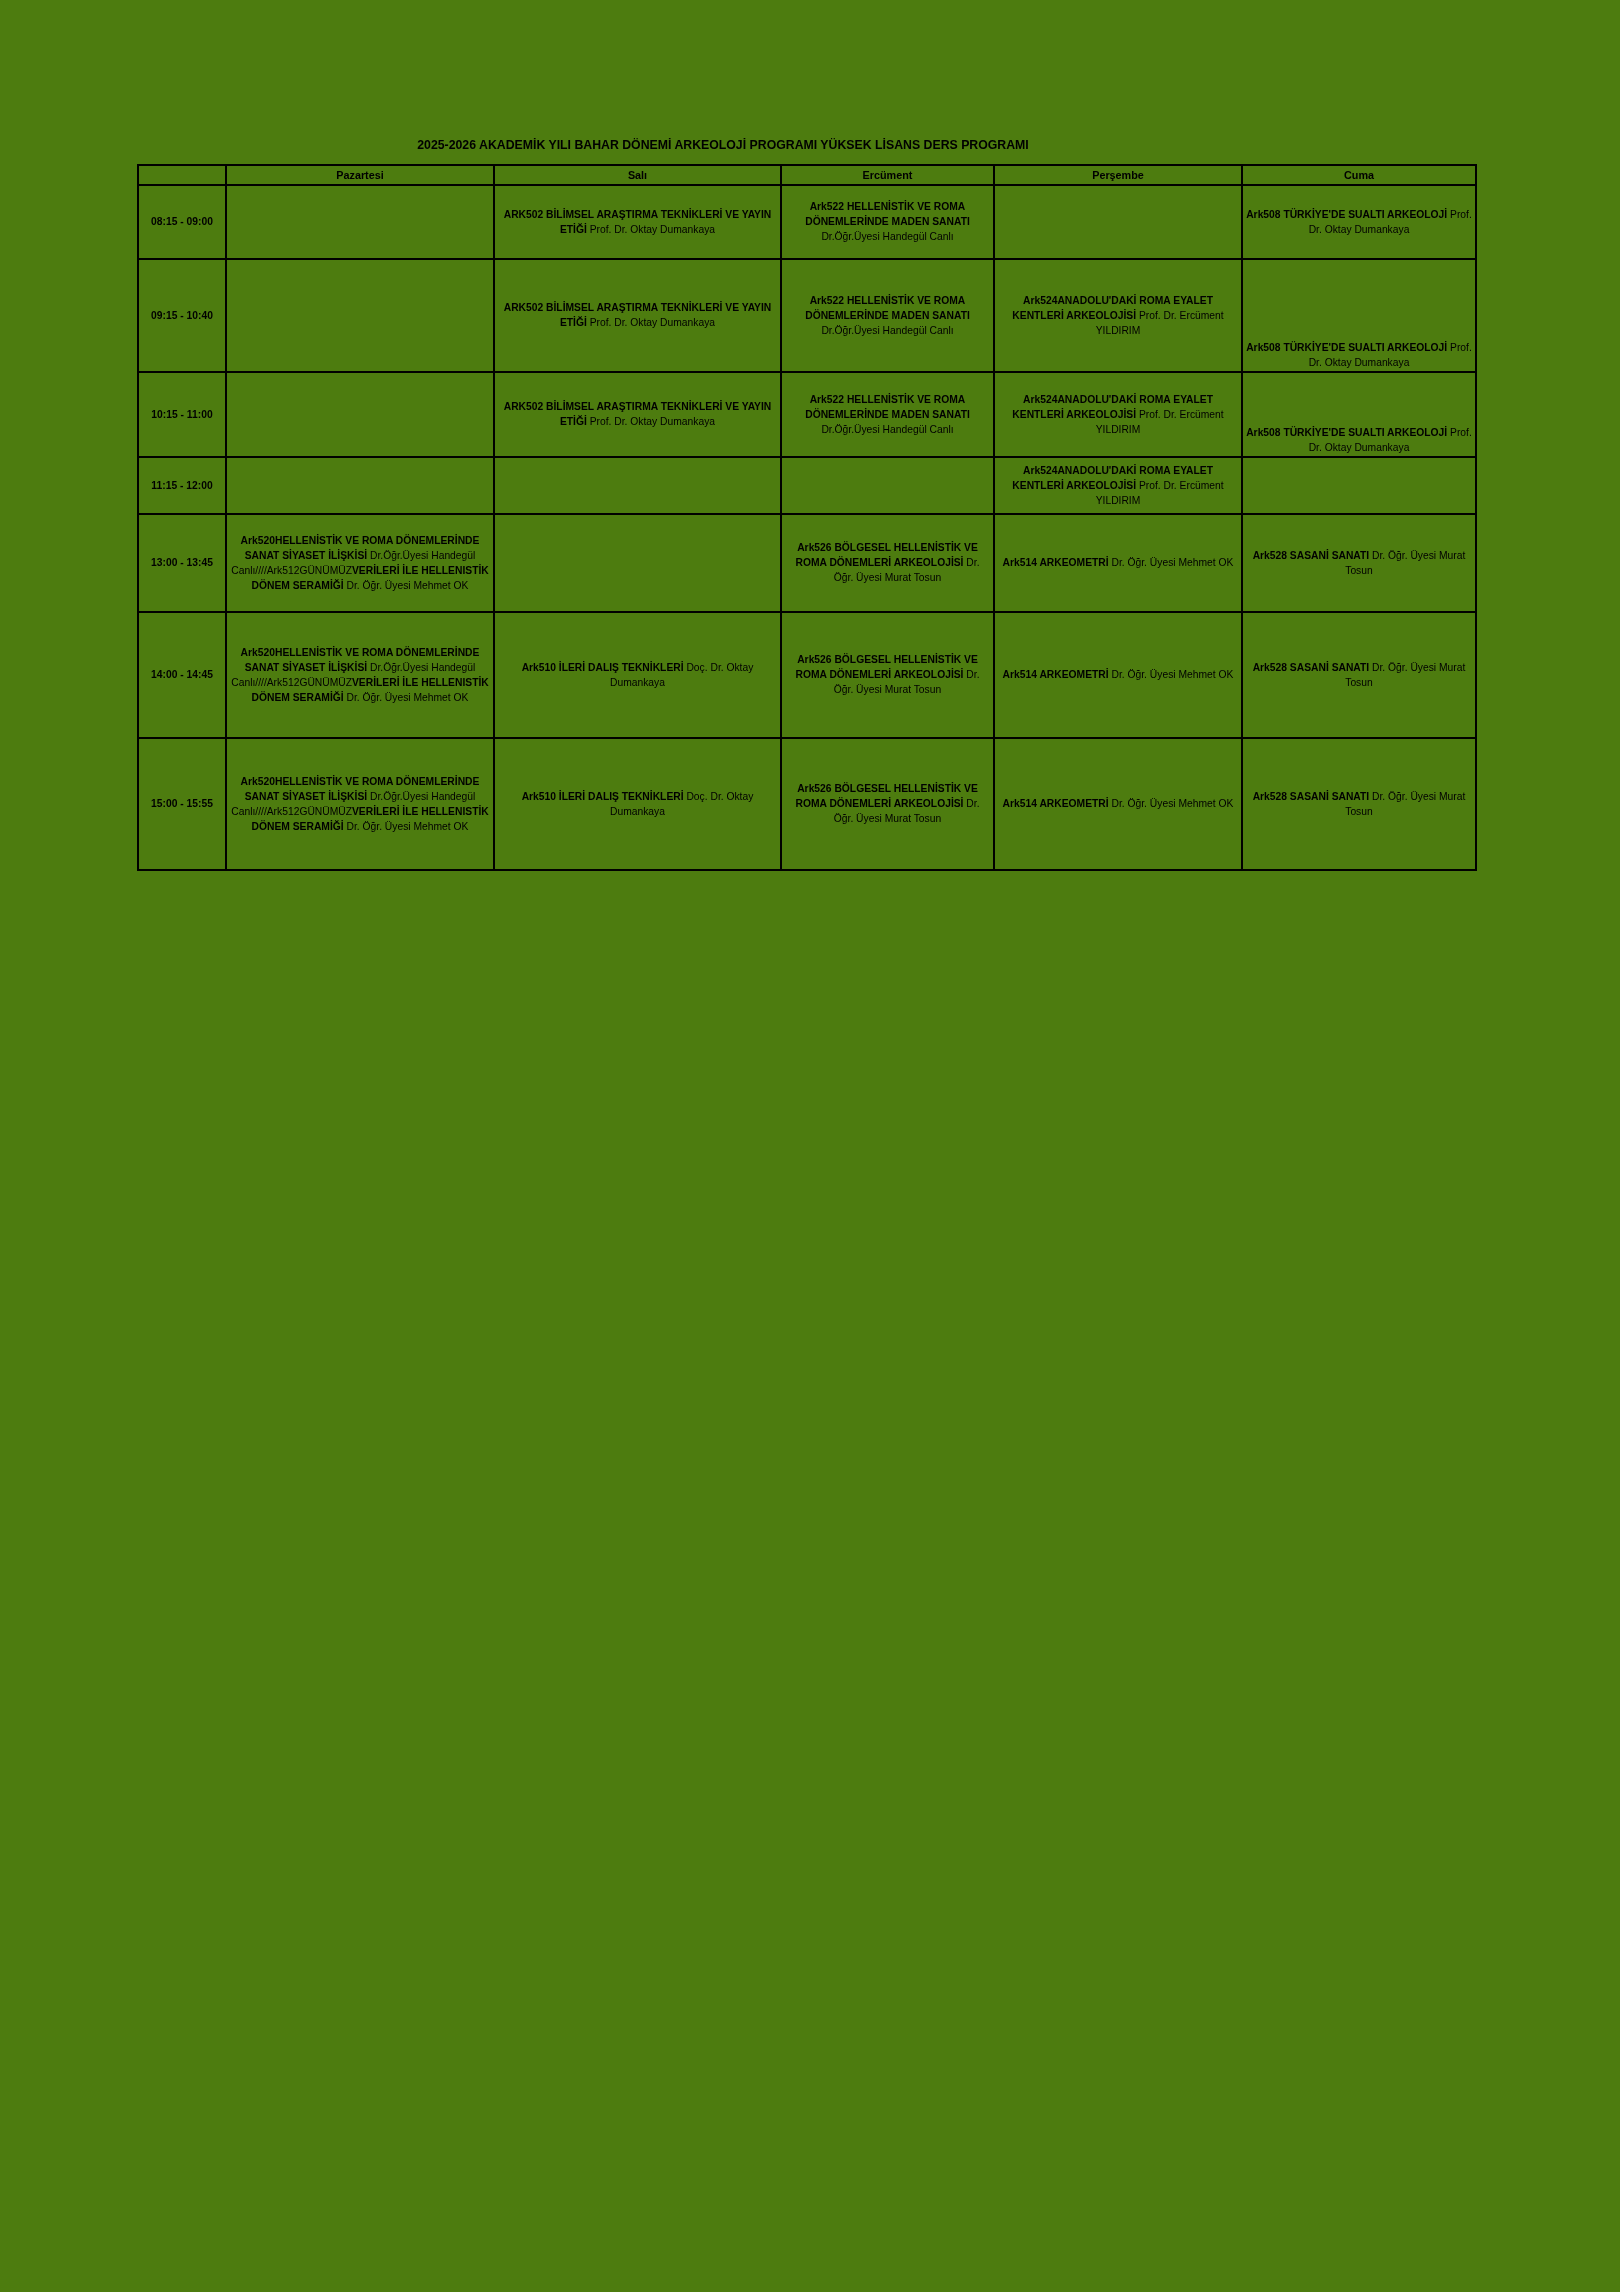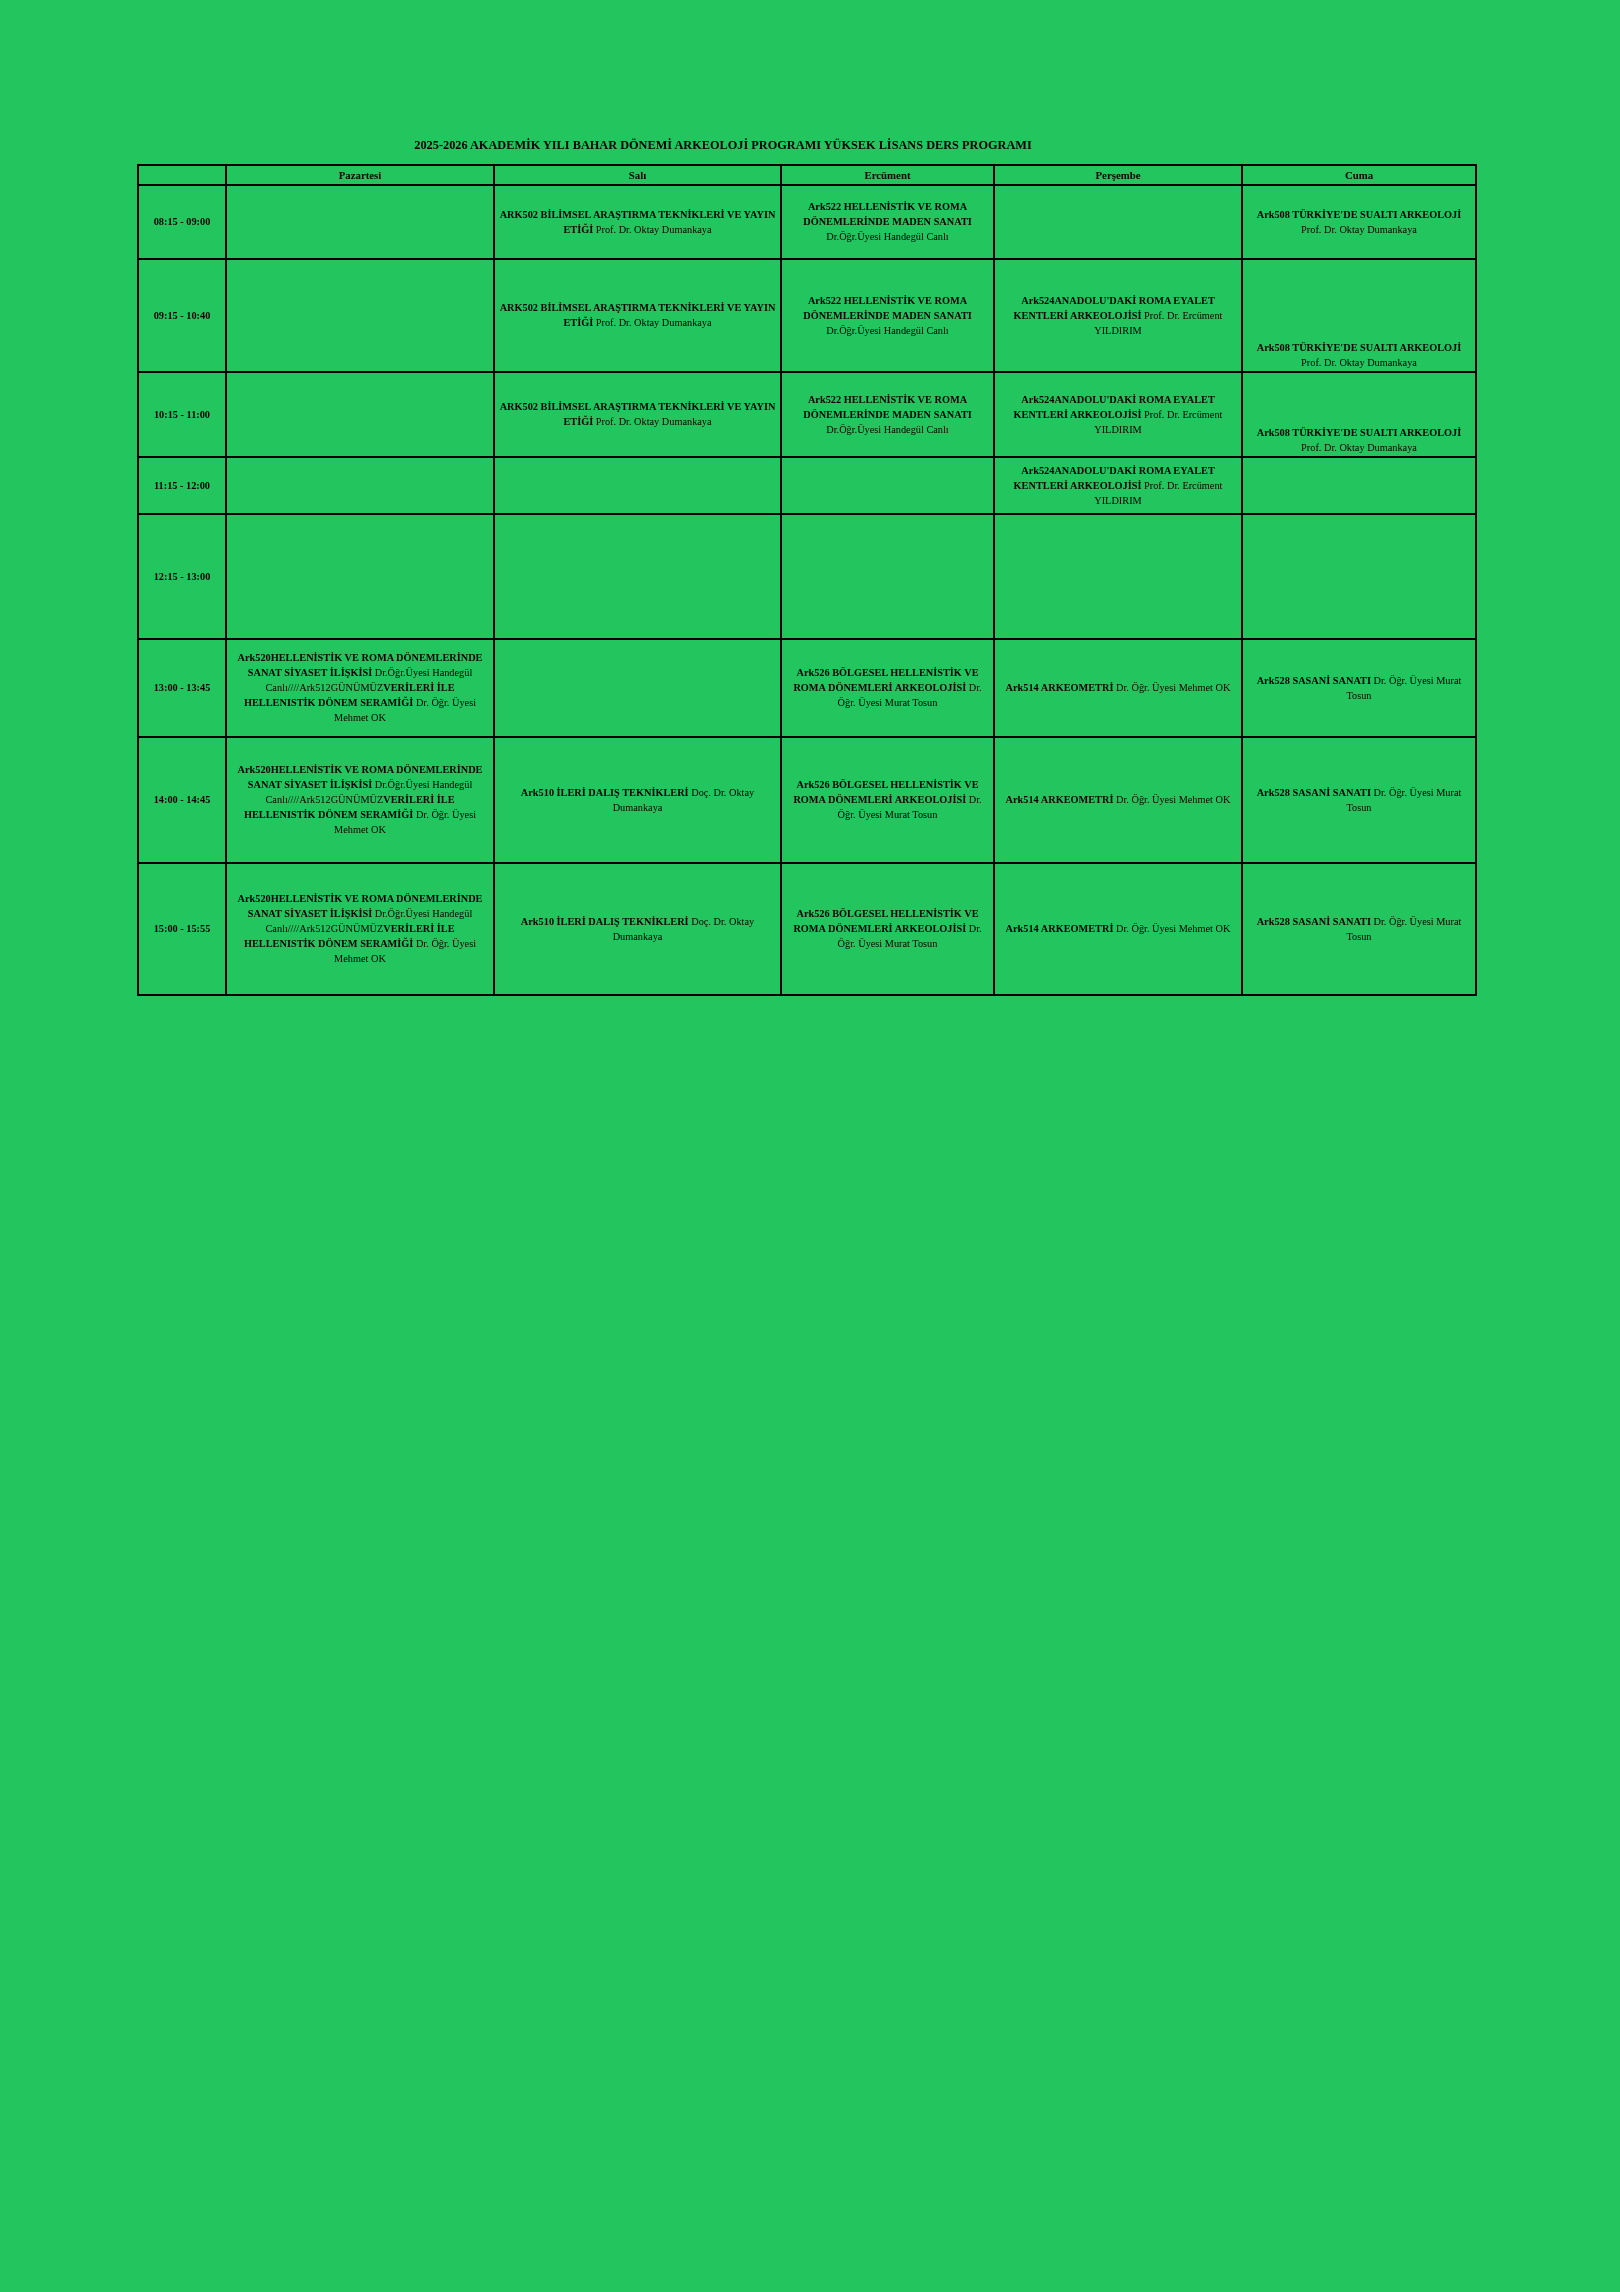--- a/index.html
+++ b/index.html
@@ -1,21 +1,21 @@
 <!DOCTYPE html>
 <html><head>
 <meta charset="utf-8">
 <style>
   html,body{margin:0;padding:0;background:#ffffff;}
   .page{
     position:relative;
     width:1620px;
     height:2293px;
-    background:#22c55e;
-    font-family:Liberation Serif, serif;
+    background:#4d7c0f;
+    font-family:Liberation Sans, sans-serif;
     color:#000;
   }
   .doc-title{
     position:absolute;
     top:138px;
     left:54px;
     width:1338px;
     text-align:center;
     font-size:12.3px;
     font-weight:700;
@@ -110,28 +110,20 @@
           <td class="va-bottom"><span class="b">Ark508 TÜRKİYE'DE SUALTI ARKEOLOJİ</span><span> Prof.  Dr. Oktay Dumankaya</span></td>
         </tr>
         <tr style="height: 57px;">
           <th>11:15 - 12:00</th>
           <td></td>
           <td></td>
           <td></td>
           <td><span class="b">Ark524ANADOLU'DAKİ ROMA EYALET KENTLERİ ARKEOLOJİSİ</span><span> Prof. Dr. Ercüment YILDIRIM</span></td>
           <td></td>
         </tr>
-        <tr style="height: 125px;">
-          <th>12:15 - 13:00</th>
-          <td></td>
-          <td></td>
-          <td></td>
-          <td></td>
-          <td></td>
-        </tr>
         <tr style="height: 98px;">
           <th>13:00 - 13:45</th>
           <td><span class="b">Ark520HELLENİSTİK VE ROMA DÖNEMLERİNDE SANAT SİYASET İLİŞKİSİ</span><span> Dr.Öğr.Üyesi Handegül Canlı////</span><span>Ark512GÜNÜMÜZ</span><span class="b">VERİLERİ İLE HELLENISTİK DÖNEM SERAMİĞİ</span><span> Dr. Öğr. Üyesi Mehmet OK</span></td>
           <td></td>
           <td><span class="b">Ark526  BÖLGESEL HELLENİSTİK VE ROMA DÖNEMLERİ ARKEOLOJİSİ</span><span> Dr. Öğr. Üyesi Murat Tosun</span></td>
           <td><span class="b">Ark514  ARKEOMETRİ</span><span> Dr. Öğr. Üyesi Mehmet OK</span></td>
           <td><span class="b">Ark528 SASANİ SANATI</span><span> Dr. Öğr. Üyesi Murat Tosun</span></td>
         </tr>
         <tr style="height: 126px;">
           <th>14:00 - 14:45</th>

